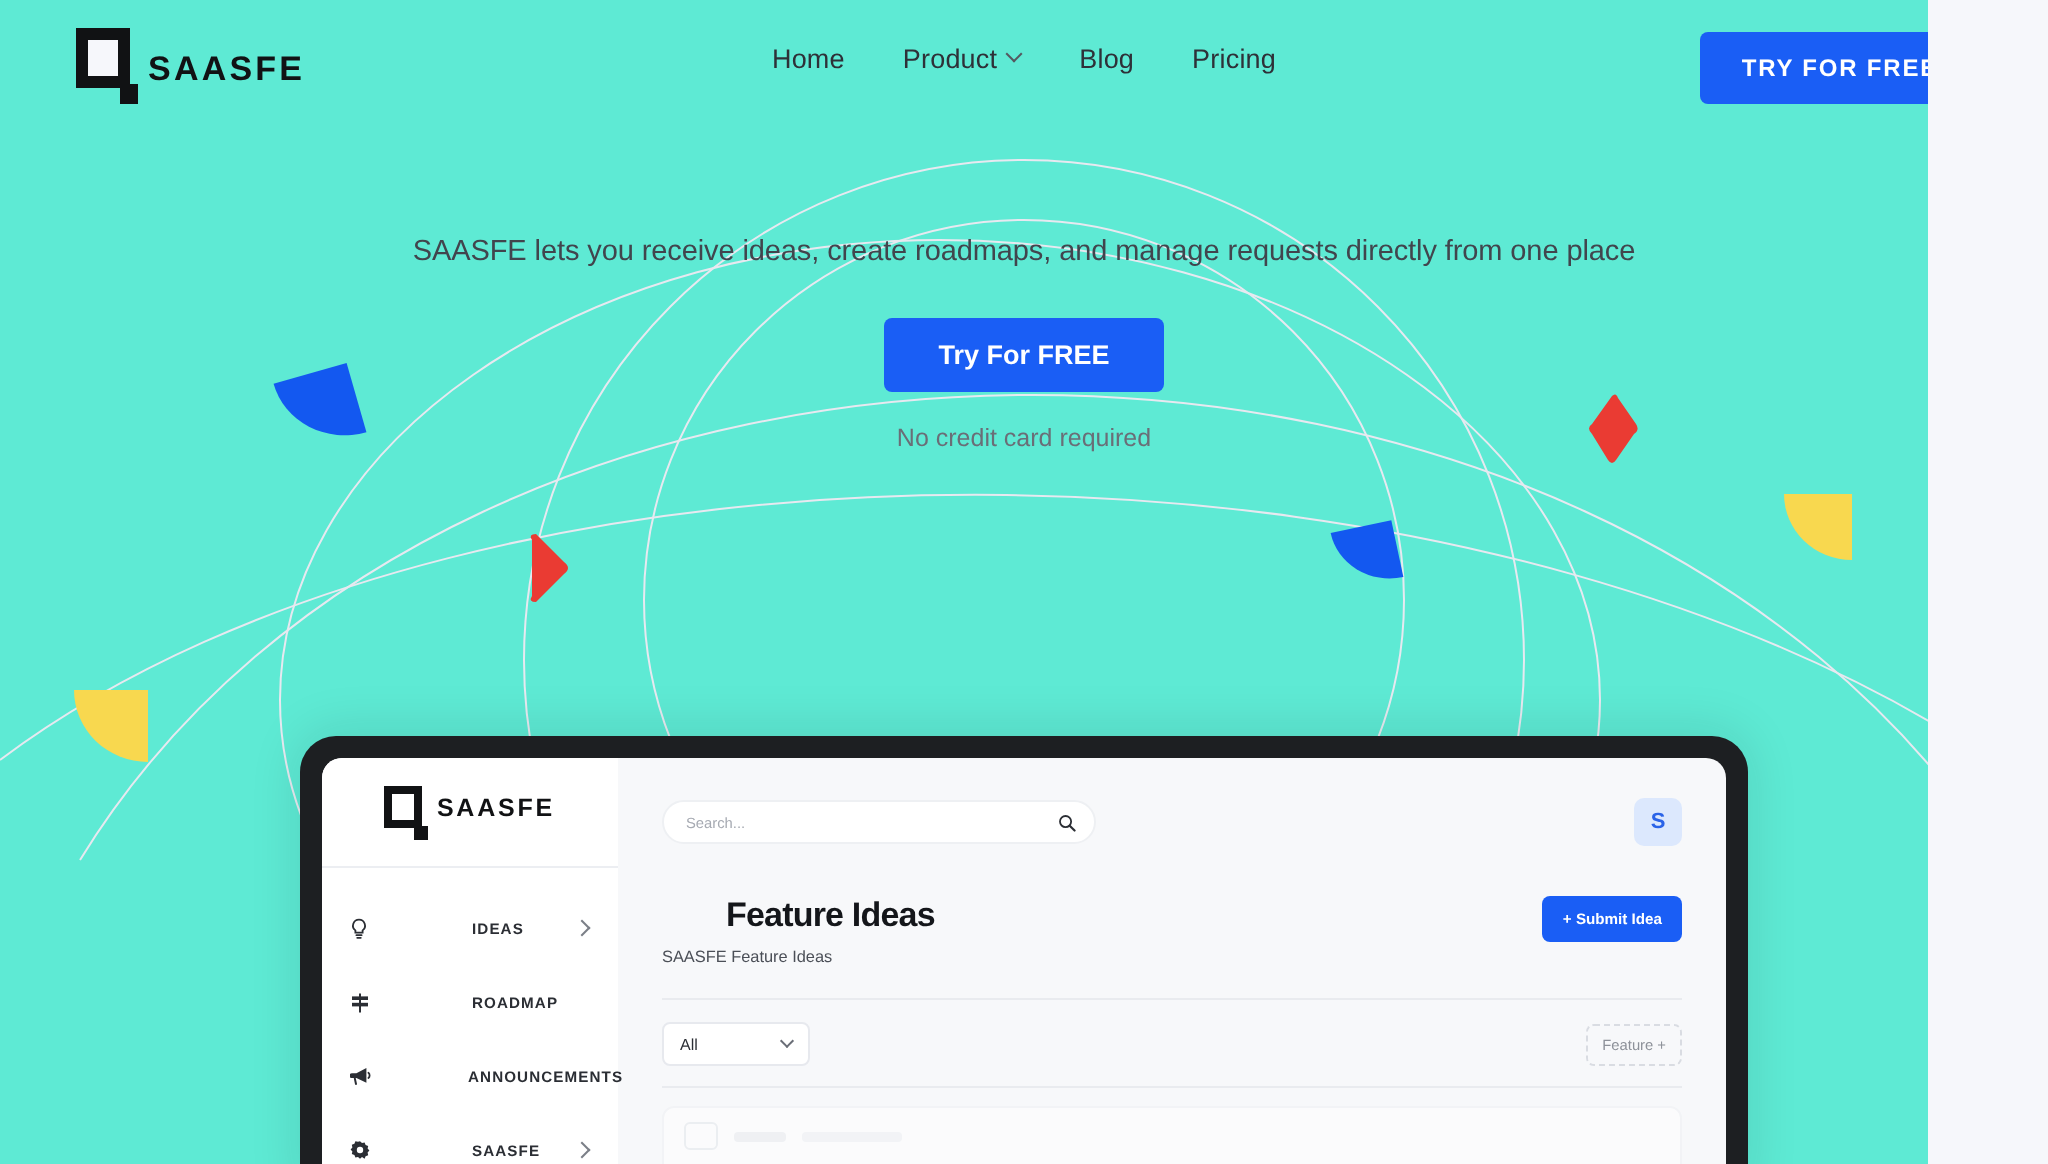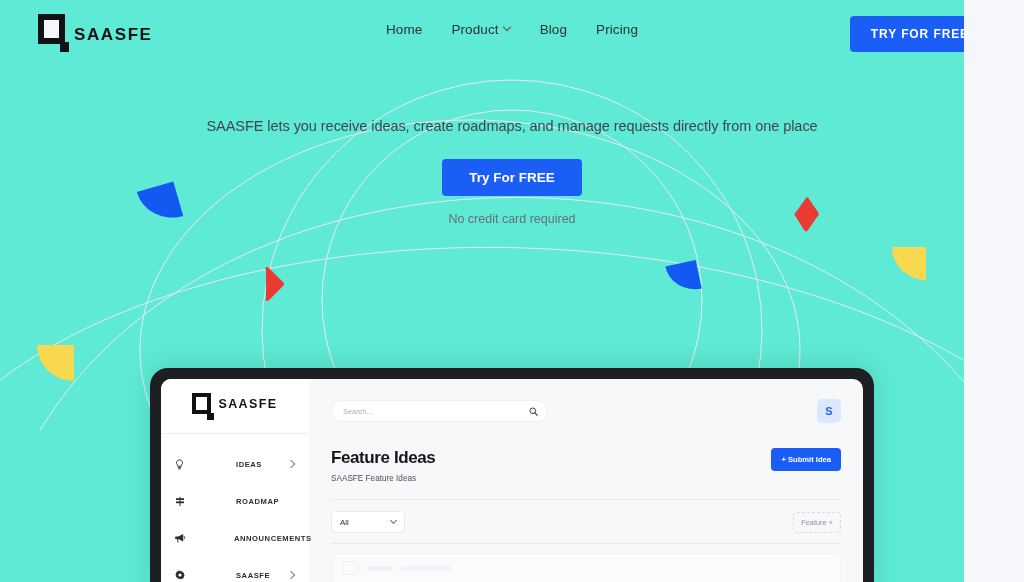--- a/index.html
+++ b/index.html
@@ -131,21 +131,21 @@
   .search-box input::placeholder { color: #a6aab2; }
   .search-ico { width: 9px; height: 9px; flex: 0 0 9px; }
   .avatar {
     position: absolute; right: 22px; top: 20px;
     width: 24px; height: 24px; border-radius: 5px; background: #dce8fd;
     color: #2a63e8; font-size: 11px; font-weight: 700;
     display: flex; align-items: center; justify-content: center;
   }
 
   .dash-head { display: flex; align-items: flex-start; justify-content: space-between; margin-top: 5px; }
-  .dash-title { font-size: 17px; font-weight: 800; color: #14161a; letter-spacing: -.4px; }
+  .dash-title { font-size: 17px; font-weight: 800; color: #14161a; letter-spacing: -.4px; margin-left: 32px; }
   .dash-subtitle { font-size: 8.2px; color: #4b4f57; margin-top: 6px; }
   .btn-submit {
     background: #1a5ef5; color: #fff; border: none; border-radius: 4px;
     font-size: 7.6px; font-weight: 700; padding: 7px 10px; cursor: pointer;
     white-space: nowrap; font-family: "Liberation Sans", sans-serif;
   }
   .rule { height: 1px; background: #e9ebef; margin-top: 16px; }
   .filter-row { display: flex; align-items: center; justify-content: space-between; padding: 11px 0 10px 0; }
   .select-all {
     width: 74px; height: 22px; background: #fff; border: 1px solid #e7e9ee; border-radius: 4px;

